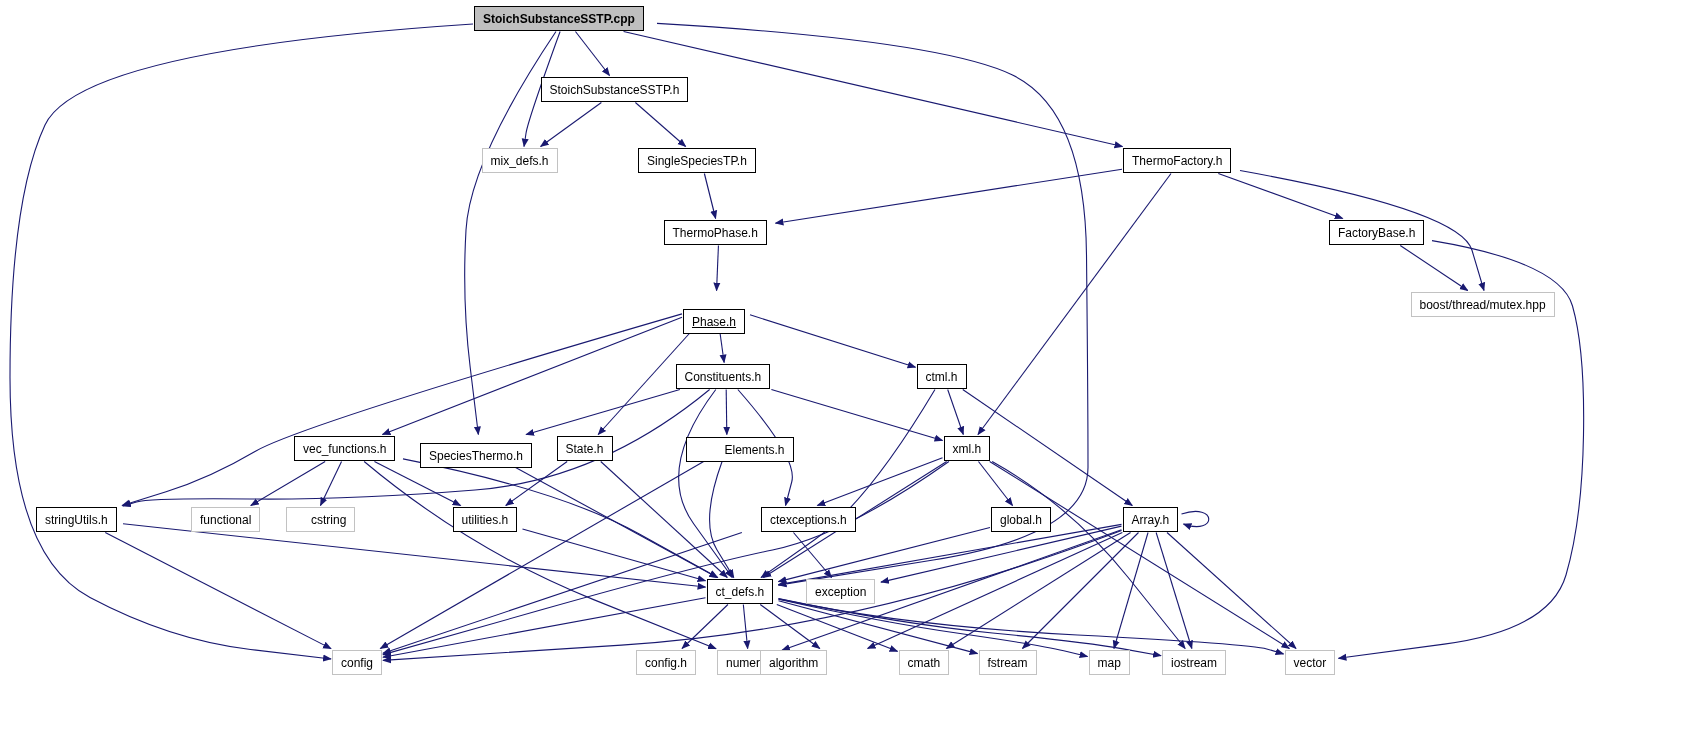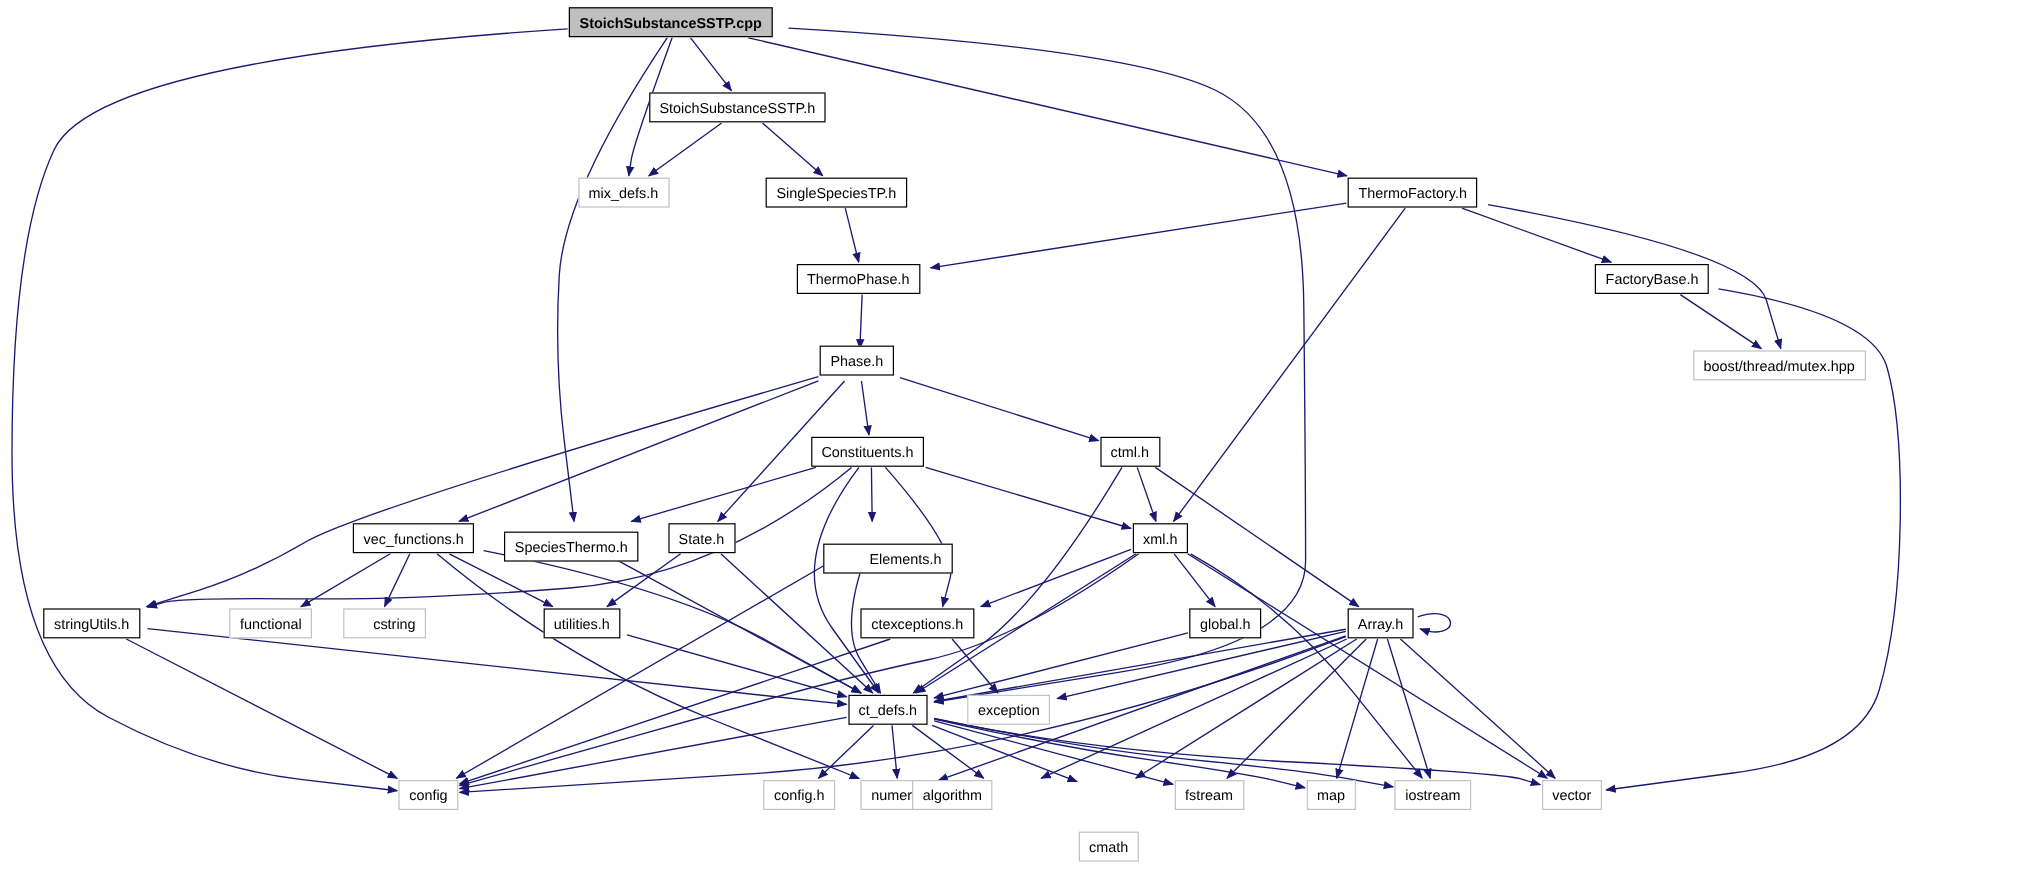--- a/index.html
+++ b/index.html
@@ -98,41 +98,41 @@
       <path d="M 778.5 598.8374233128834 Q 905 626 1077.5 635 Q 1250 644 1266.75 648.9426229508197 L 1283.5 653.8852459016393" class="edge" marker-end="url(#arrow)"></path>
     </svg>
   <div id="nodes">
       <div class="node main" style="left: 474px; top: 5.5px;">StoichSubstanceSSTP.cpp</div>
       <div class="node normal" style="left: 540.5px; top: 76.5px;">StoichSubstanceSSTP.h</div>
       <div class="node external" style="left: 481.5px; top: 147.5px;">mix_defs.h</div>
       <div class="node normal" style="left: 638px; top: 147.5px;">SingleSpeciesTP.h</div>
       <div class="node normal" style="left: 1123px; top: 147.5px;">ThermoFactory.h</div>
       <div class="node normal" style="left: 663.5px; top: 219.5px;">ThermoPhase.h</div>
       <div class="node normal" style="left: 1329px; top: 219.5px;">FactoryBase.h</div>
-      <div class="node normal" style="left: 683px; top: 288px;">Phase.h</div>
+      <div class="node normal" style="left: 683px; top: 309px; text-decoration: underline;">Phase.h</div>
       <div class="node external" style="left: 1410.5px; top: 291.5px;">boost/thread/mutex.hpp</div>
       <div class="node normal" style="left: 675.5px; top: 363.5px;">Constituents.h</div>
       <div class="node normal" style="left: 916.5px; top: 363.5px;">ctml.h</div>
       <div class="node normal" style="left: 294px; top: 435.5px;">vec_functions.h</div>
       <div class="node normal" style="left: 420px; top: 443px;">SpeciesThermo.h</div>
       <div class="node normal" style="left: 556.5px; top: 435.5px;">State.h</div>
-      <div class="node normal" style="left: 685.5px; top: 453px; padding-left: 38px;">Elements.h</div>
+      <div class="node normal" style="left: 685.5px; top: 437px; padding-left: 38px;">Elements.h</div>
       <div class="node normal" style="left: 943.5px; top: 435.5px;">xml.h</div>
       <div class="node normal" style="left: 36px; top: 506.5px;">stringUtils.h</div>
       <div class="node external" style="left: 191px; top: 506.5px;">functional</div>
       <div class="node external" style="left: 286px; top: 506.5px; padding-left: 24px;">cstring</div>
       <div class="node normal" style="left: 452.5px; top: 506.5px;">utilities.h</div>
-      <div class="node normal" style="left: 717px; top: 506.5px;">ctexceptions.h</div>
+      <div class="node normal" style="left: 761px; top: 506.5px;">ctexceptions.h</div>
       <div class="node normal" style="left: 991px; top: 506.5px;">global.h</div>
       <div class="node normal" style="left: 1122.5px; top: 506.5px;">Array.h</div>
       <div class="node normal" style="left: 706.5px; top: 578.5px;">ct_defs.h</div>
       <div class="node external" style="left: 806px; top: 578.5px;">exception</div>
       <div class="node external" style="left: 332px; top: 649.5px;">config</div>
       <div class="node external" style="left: 636px; top: 649.5px;">config.h</div>
       <div class="node external" style="left: 717px; top: 649.5px;">numeric</div>
       <div class="node external" style="left: 760px; top: 649.5px;">algorithm</div>
-      <div class="node external" style="left: 898.5px; top: 649.5px; margin-top: 43px;">cmath</div>
+      <div class="node external" style="left: 898.5px; top: 649.5px;">cmath</div>
       <div class="node external" style="left: 978.5px; top: 649.5px;">fstream</div>
       <div class="node external" style="left: 1088.5px; top: 649.5px;">map</div>
       <div class="node external" style="left: 1162px; top: 649.5px;">iostream</div>
       <div class="node external" style="left: 1284.5px; top: 649.5px;">vector</div>
     </div>
 </div>
 
 </body></html>

